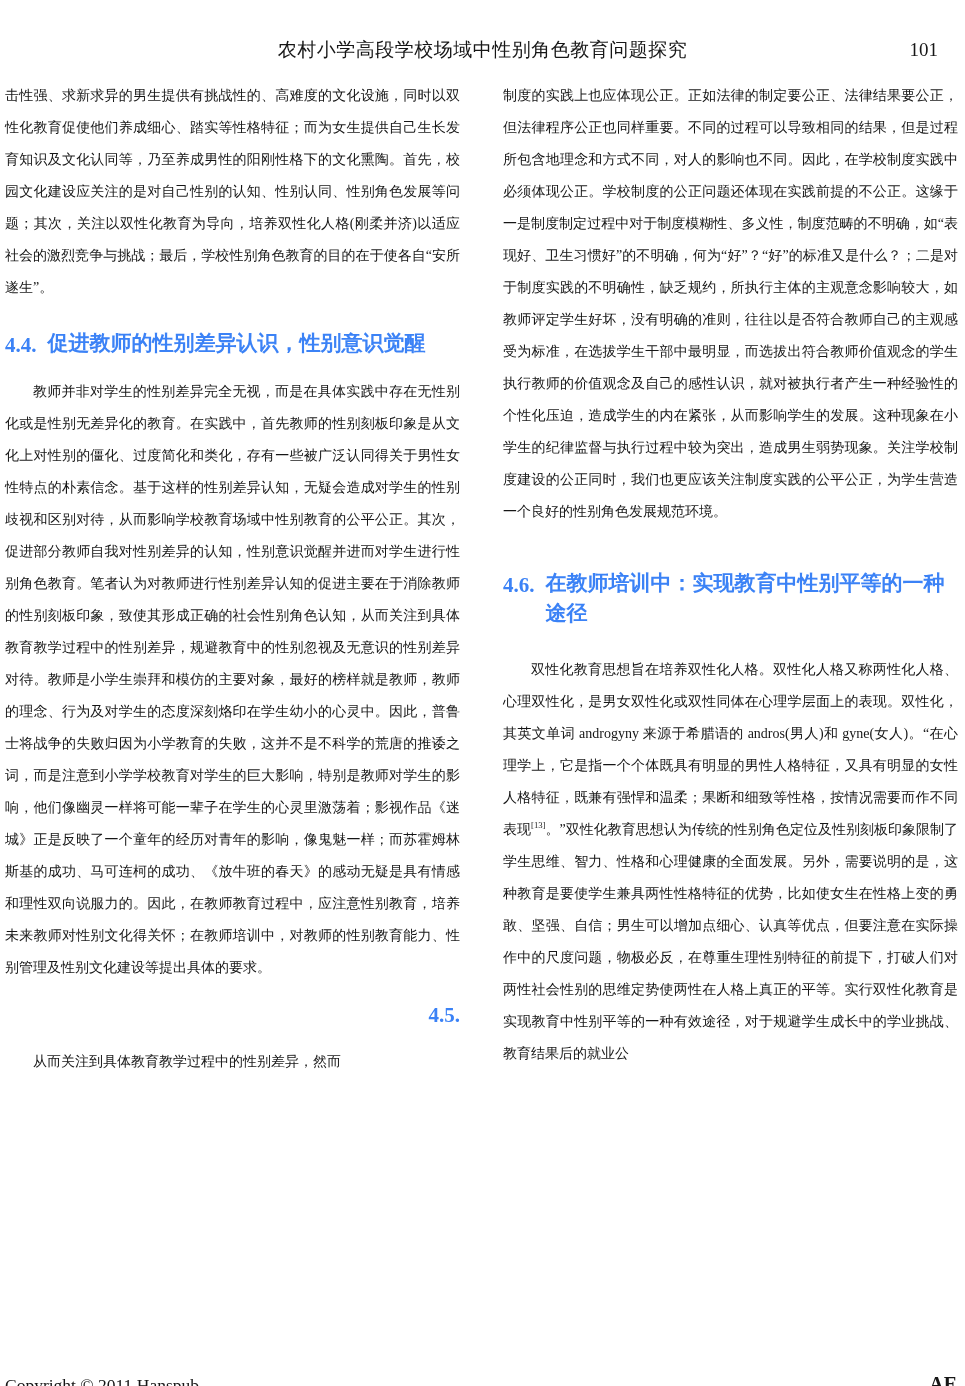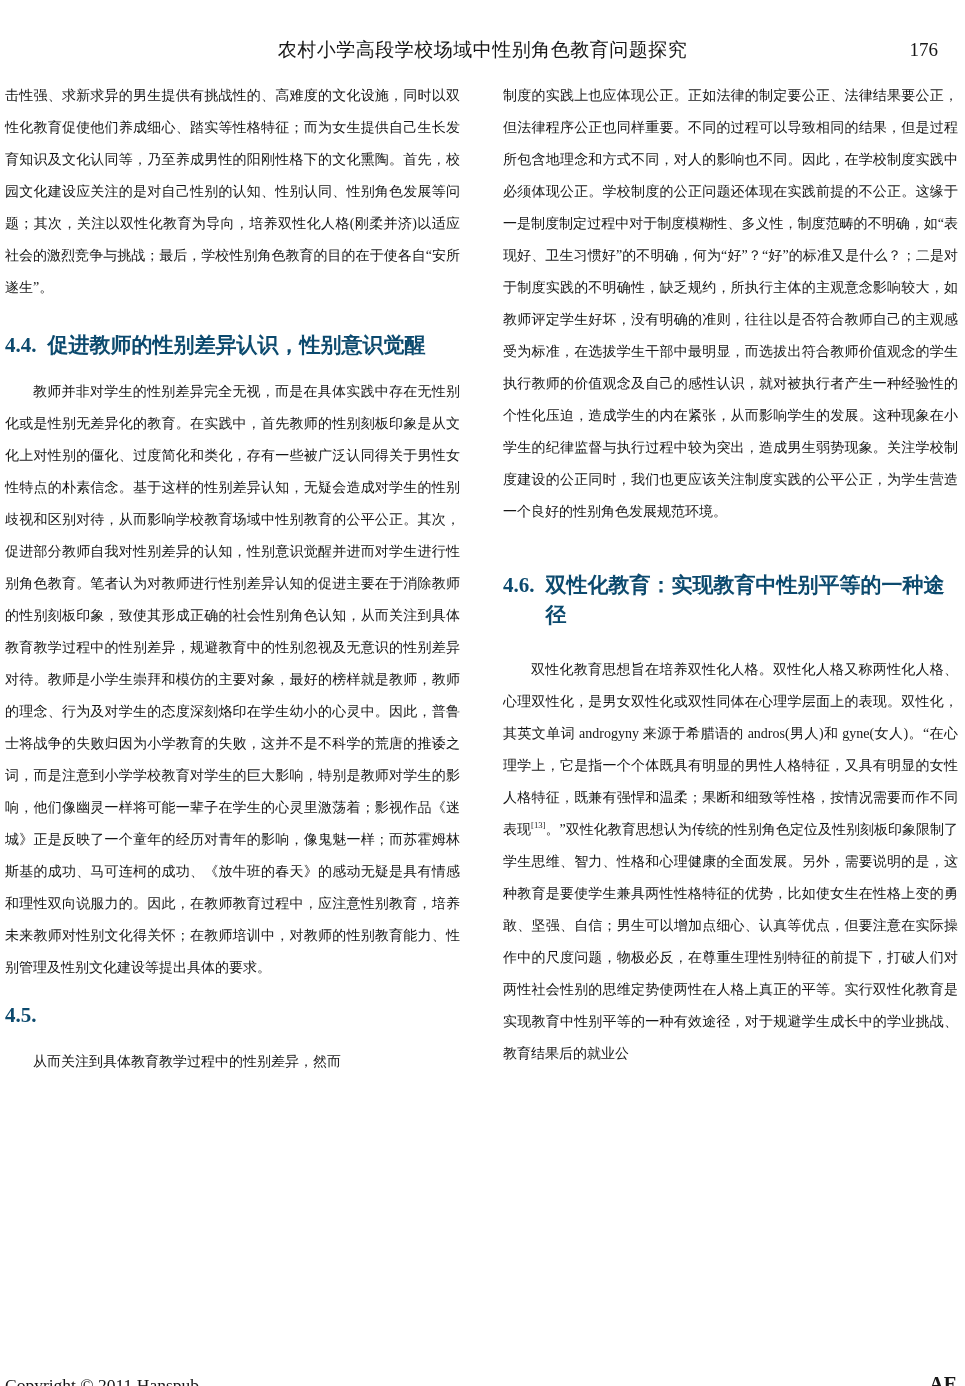--- a/index.html
+++ b/index.html
@@ -56,31 +56,32 @@
     text-indent: 2em;
   }
   h2.sec {
     display: flex;
     align-items: flex-start;
     gap: 11px;
     margin: 26px 0 16px 0;
     font-size: 21px;
     line-height: 30px;
     font-weight: bold;
-    color: #0c4a6e;
+    color: #3b82f6;
   }
   h2.sec .num {
     font-family: "Liberation Serif", "DejaVu Serif", serif;
     white-space: nowrap;
   }
   h2.sec .ttl {
-    font-family: Liberation Sans, sans-serif;
+    font-family: Liberation Mono, monospace;
   }
   h2.h45 {
     margin-top: 16px;
+    justify-content: flex-end;
   }
   h2.h46 {
     margin-top: 42px;
     margin-bottom: 24px;
     justify-content: center;
   }
   sup {
     font-size: 0.62em;
     line-height: 0;
     vertical-align: super;
@@ -102,21 +103,21 @@
     font-family: "Liberation Serif", "DejaVu Serif", serif;
   }
 </style>
 </head>
 <body>
 
 <div class="page">
 
   <header class="page-header">
     <span class="running-title">农村小学高段学校场域中性别角色教育问题探究</span>
-    <span class="page-number">176</span>
+    <span class="page-number">101</span>
   </header>
 
   <main class="columns">
 
     <section class="col">
       <p class="body">击性强、求新求异的男生提供有挑战性的、高难度的文化设施，同时以双性化教育促使他们养成细心、踏实等性格特征；而为女生提供自己生长发育知识及文化认同等，乃至养成男性的阳刚性格下的文化熏陶。首先，校园文化建设应关注的是对自己性别的认知、性别认同、性别角色发展等问题；其次，关注以双性化教育为导向，培养双性化人格(刚柔并济)以适应社会的激烈竞争与挑战；最后，学校性别角色教育的目的在于使各自“安所遂生”。</p>
 
       <h2 class="sec h44">
         <span class="num">4.4.</span>
         <span class="ttl">促进教师的性别差异认识，性别意识觉醒</span>
@@ -129,21 +130,21 @@
       </h2>
 
       <p class="body ind">从而关注到具体教育教学过程中的性别差异，然而</p>
     </section>
 
     <section class="col">
       <p class="body">制度的实践上也应体现公正。正如法律的制定要公正、法律结果要公正，但法律程序公正也同样重要。不同的过程可以导致相同的结果，但是过程所包含地理念和方式不同，对人的影响也不同。因此，在学校制度实践中必须体现公正。学校制度的公正问题还体现在实践前提的不公正。这缘于一是制度制定过程中对于制度模糊性、多义性，制度范畴的不明确，如“表现好、卫生习惯好”的不明确，何为“好”？“好”的标准又是什么？；二是对于制度实践的不明确性，缺乏规约，所执行主体的主观意念影响较大，如教师评定学生好坏，没有明确的准则，往往以是否符合教师自己的主观感受为标准，在选拔学生干部中最明显，而选拔出符合教师价值观念的学生执行教师的价值观念及自己的感性认识，就对被执行者产生一种经验性的个性化压迫，造成学生的内在紧张，从而影响学生的发展。这种现象在小学生的纪律监督与执行过程中较为突出，造成男生弱势现象。关注学校制度建设的公正同时，我们也更应该关注制度实践的公平公正，为学生营造一个良好的性别角色发展规范环境。</p>
 
       <h2 class="sec h46">
         <span class="num">4.6.</span>
-        <span class="ttl">双性化教育：实现教育中性别平等的一种途径</span>
+        <span class="ttl">在教师培训中：实现教育中性别平等的一种途径</span>
       </h2>
 
       <p class="body ind"><span>双性化教育思想旨在培养双性化人格。双性化人格又称两性化人格、心理双性化，是男女双性化或双性同体在心理学层面上的表现。双性化，其英文单词 androgyny 来源于希腊语的 andros(男人)和 gyne(女人)。“在心理学上，它是指一个个体既具有明显的男性人格特征，又具有明显的女性人格特征，既兼有强悍和温柔；果断和细致等性格，按情况需要而作不同表现</span><sup>[13]</sup><span>。”双性化教育思想认为传统的性别角色定位及性别刻板印象限制了学生思维、智力、性格和心理健康的全面发展。另外，需要说明的是，这种教育是要使学生兼具两性性格特征的优势，比如使女生在性格上变的勇敢、坚强、自信；男生可以增加点细心、认真等优点，但要注意在实际操作中的尺度问题，物极必反，在尊重生理性别特征的前提下，打破人们对两性社会性别的思维定势使两性在人格上真正的平等。实行双性化教育是实现教育中性别平等的一种有效途径，对于规避学生成长中的学业挑战、教育结果后的就业公</span></p>
     </section>
 
   </main>
 
   <footer class="page-footer">
     <span class="copyright">Copyright © 2011 Hanspub</span>
     <span class="journal-logo">AE</span>

